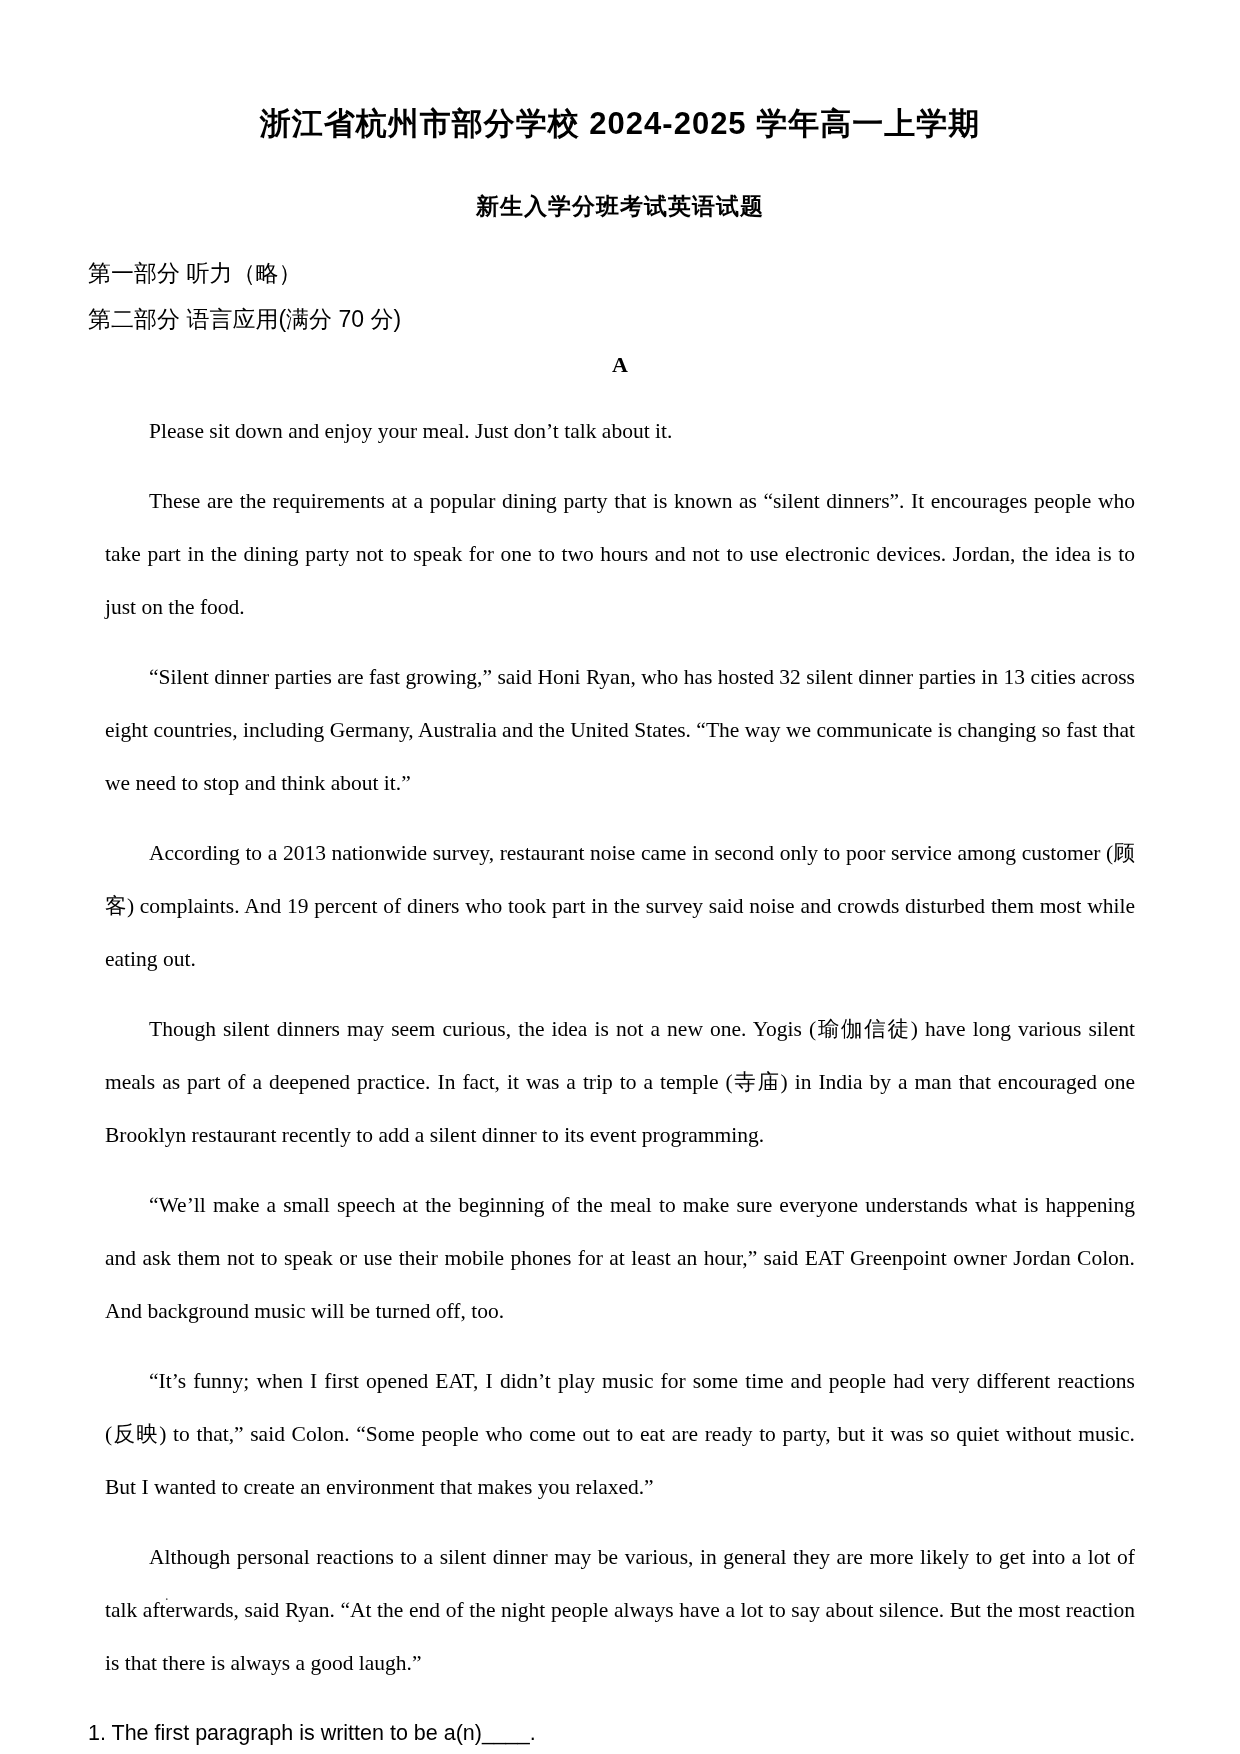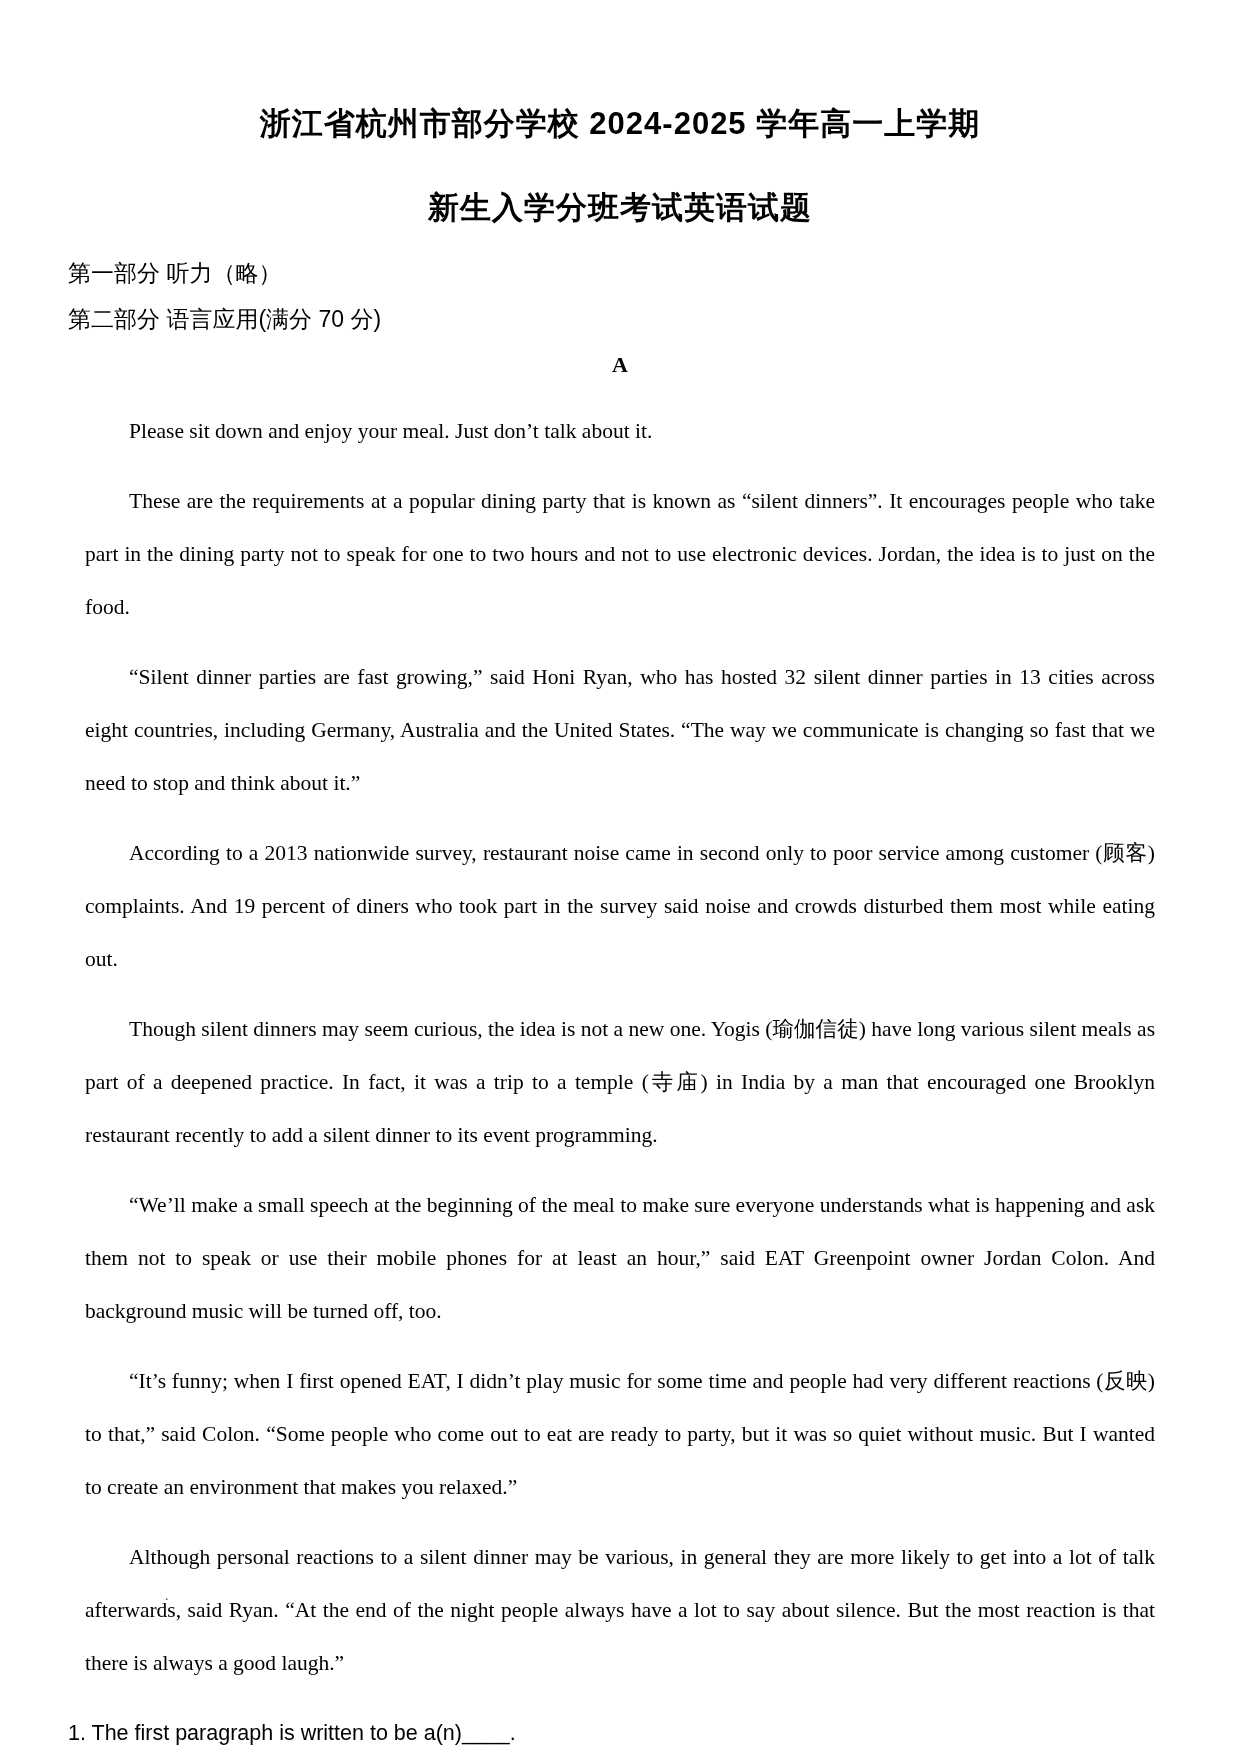--- a/index.html
+++ b/index.html
@@ -8,39 +8,39 @@
     background: #ffffff;
   }
   .page {
     position: relative;
     width: 1240px;
     height: 1754px;
     margin: 0 auto;
     background: #ffffff;
     color: #000000;
     box-sizing: border-box;
-    padding: 0 68px;
+    padding: 0 88px;
     overflow: hidden;
     font-family: "Liberation Serif", serif;
   }
   .title-line1 {
     padding-top: 104px;
     text-align: center;
     font-family: "Liberation Sans", "DejaVu Sans", sans-serif;
     font-weight: bold;
     font-size: 31px;
     line-height: 40px;
     letter-spacing: 1px;
   }
   .title-line2 {
     margin-top: 44px;
     text-align: center;
-    font-family: Liberation Serif, serif;
+    font-family: Liberation Mono, monospace;
     font-weight: bold;
-    font-size: 31px;
+    font-size: 23px;
     line-height: 40px;
     letter-spacing: 1px;
   }
   .headings {
     margin-top: 22px;
   }
   .heading {
     font-family: "Liberation Sans", "DejaVu Sans", sans-serif;
     font-weight: normal;
     font-size: 23px;

